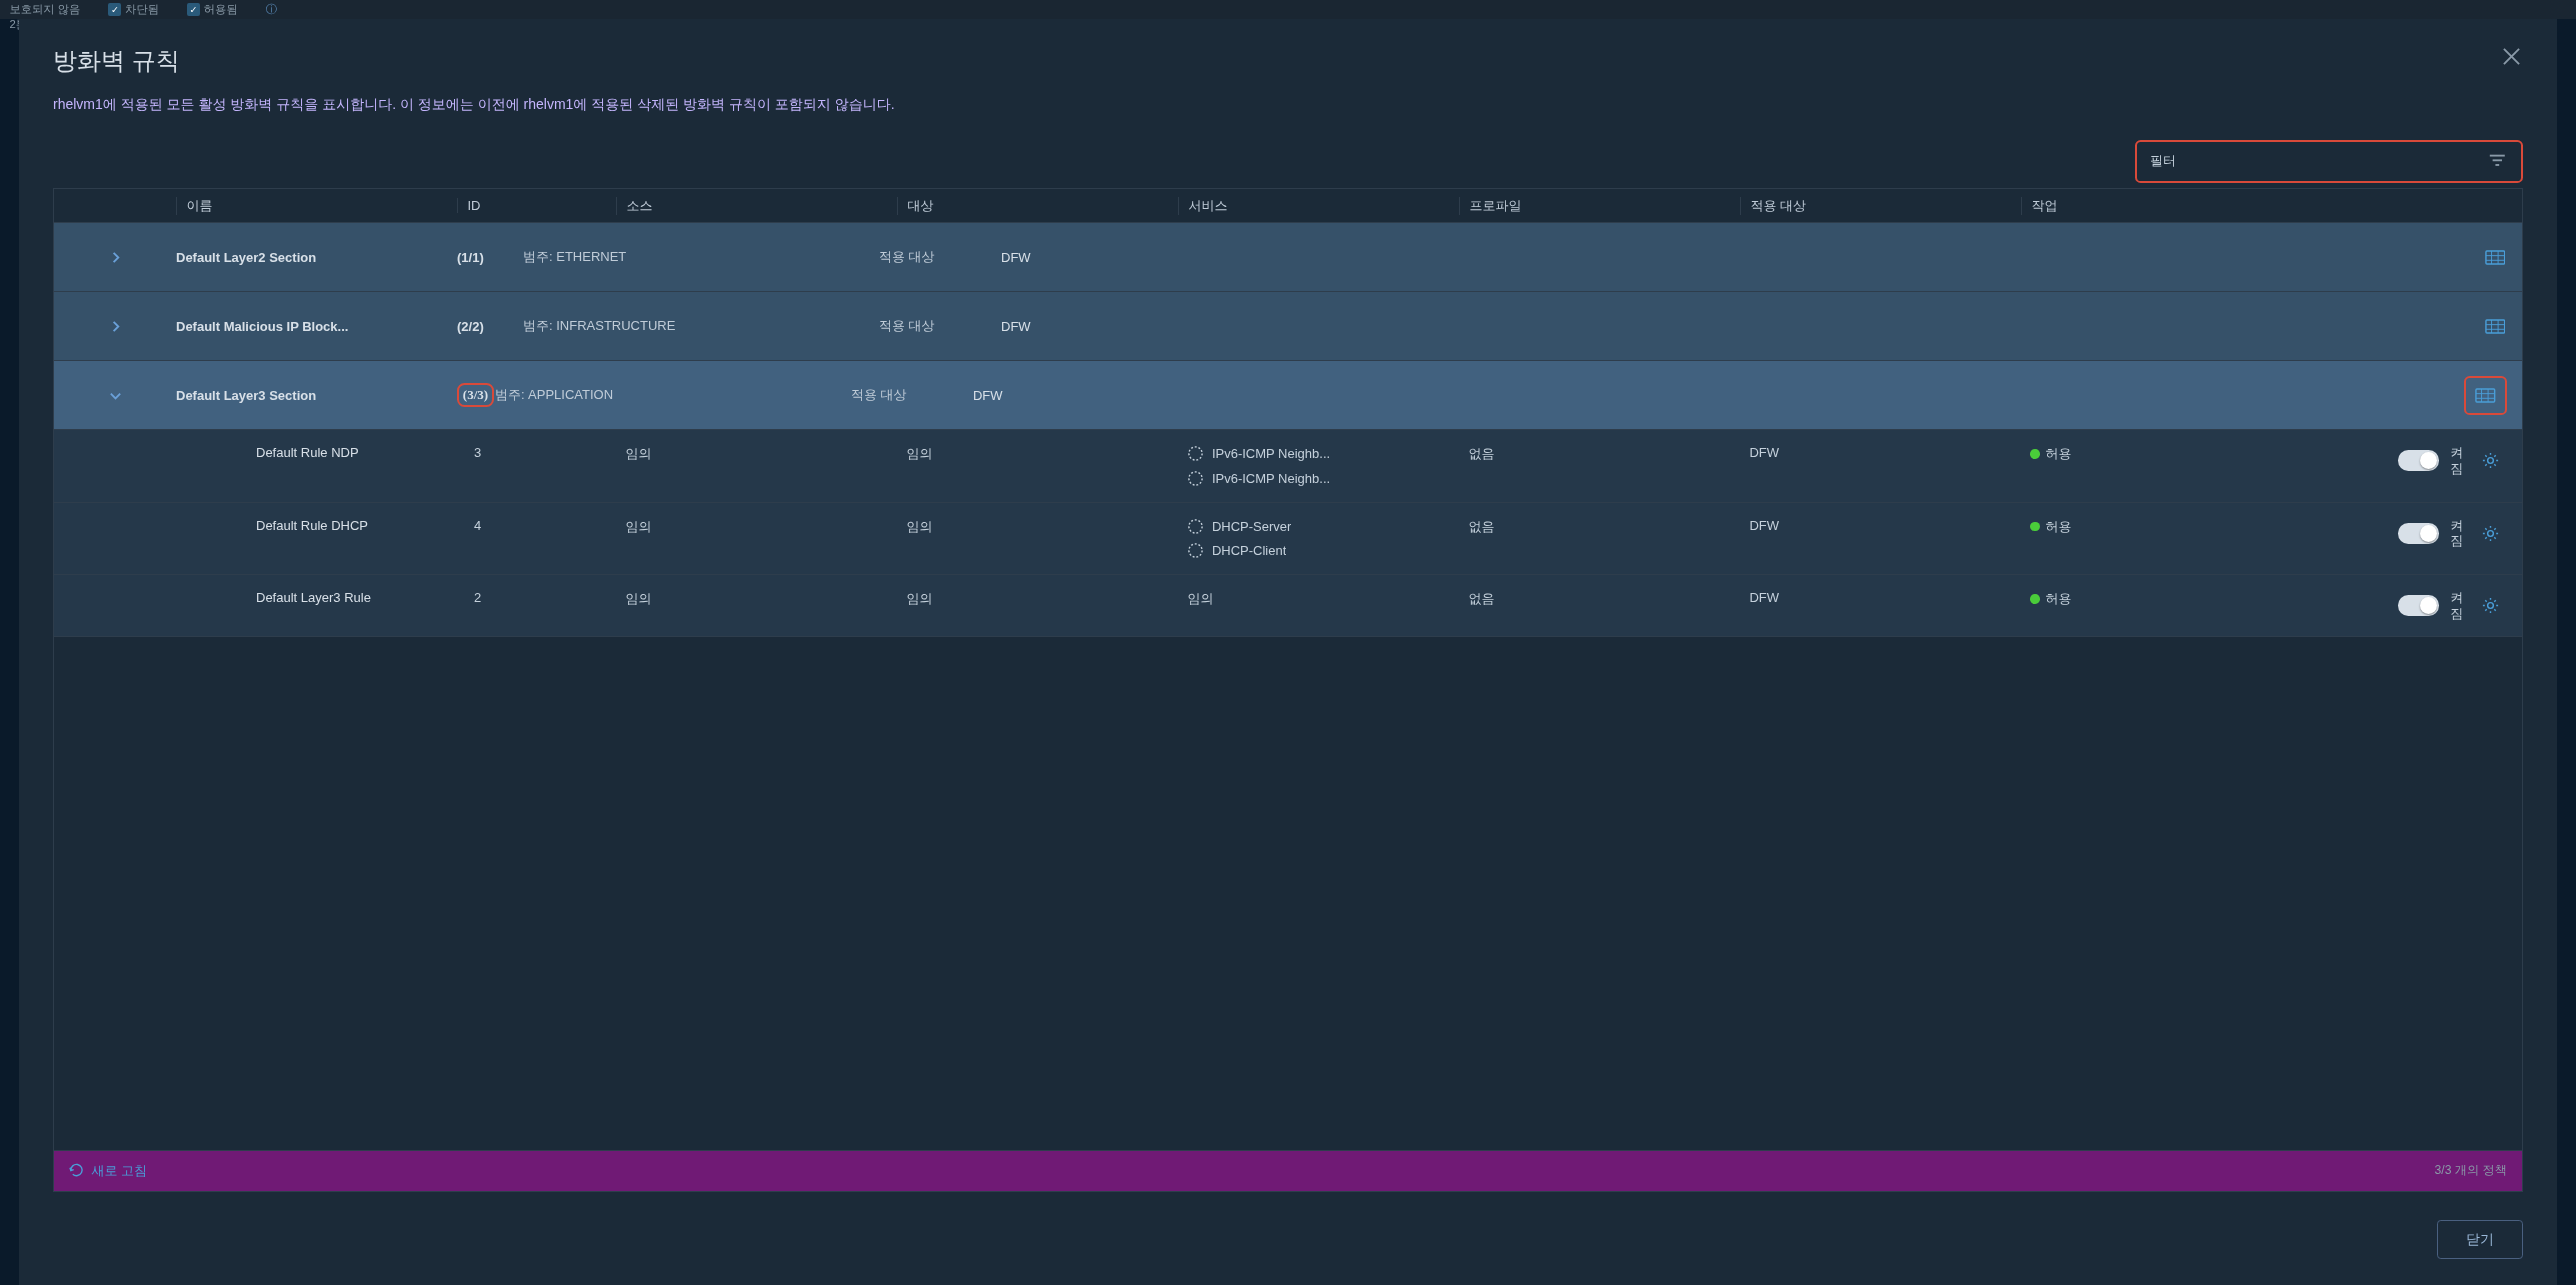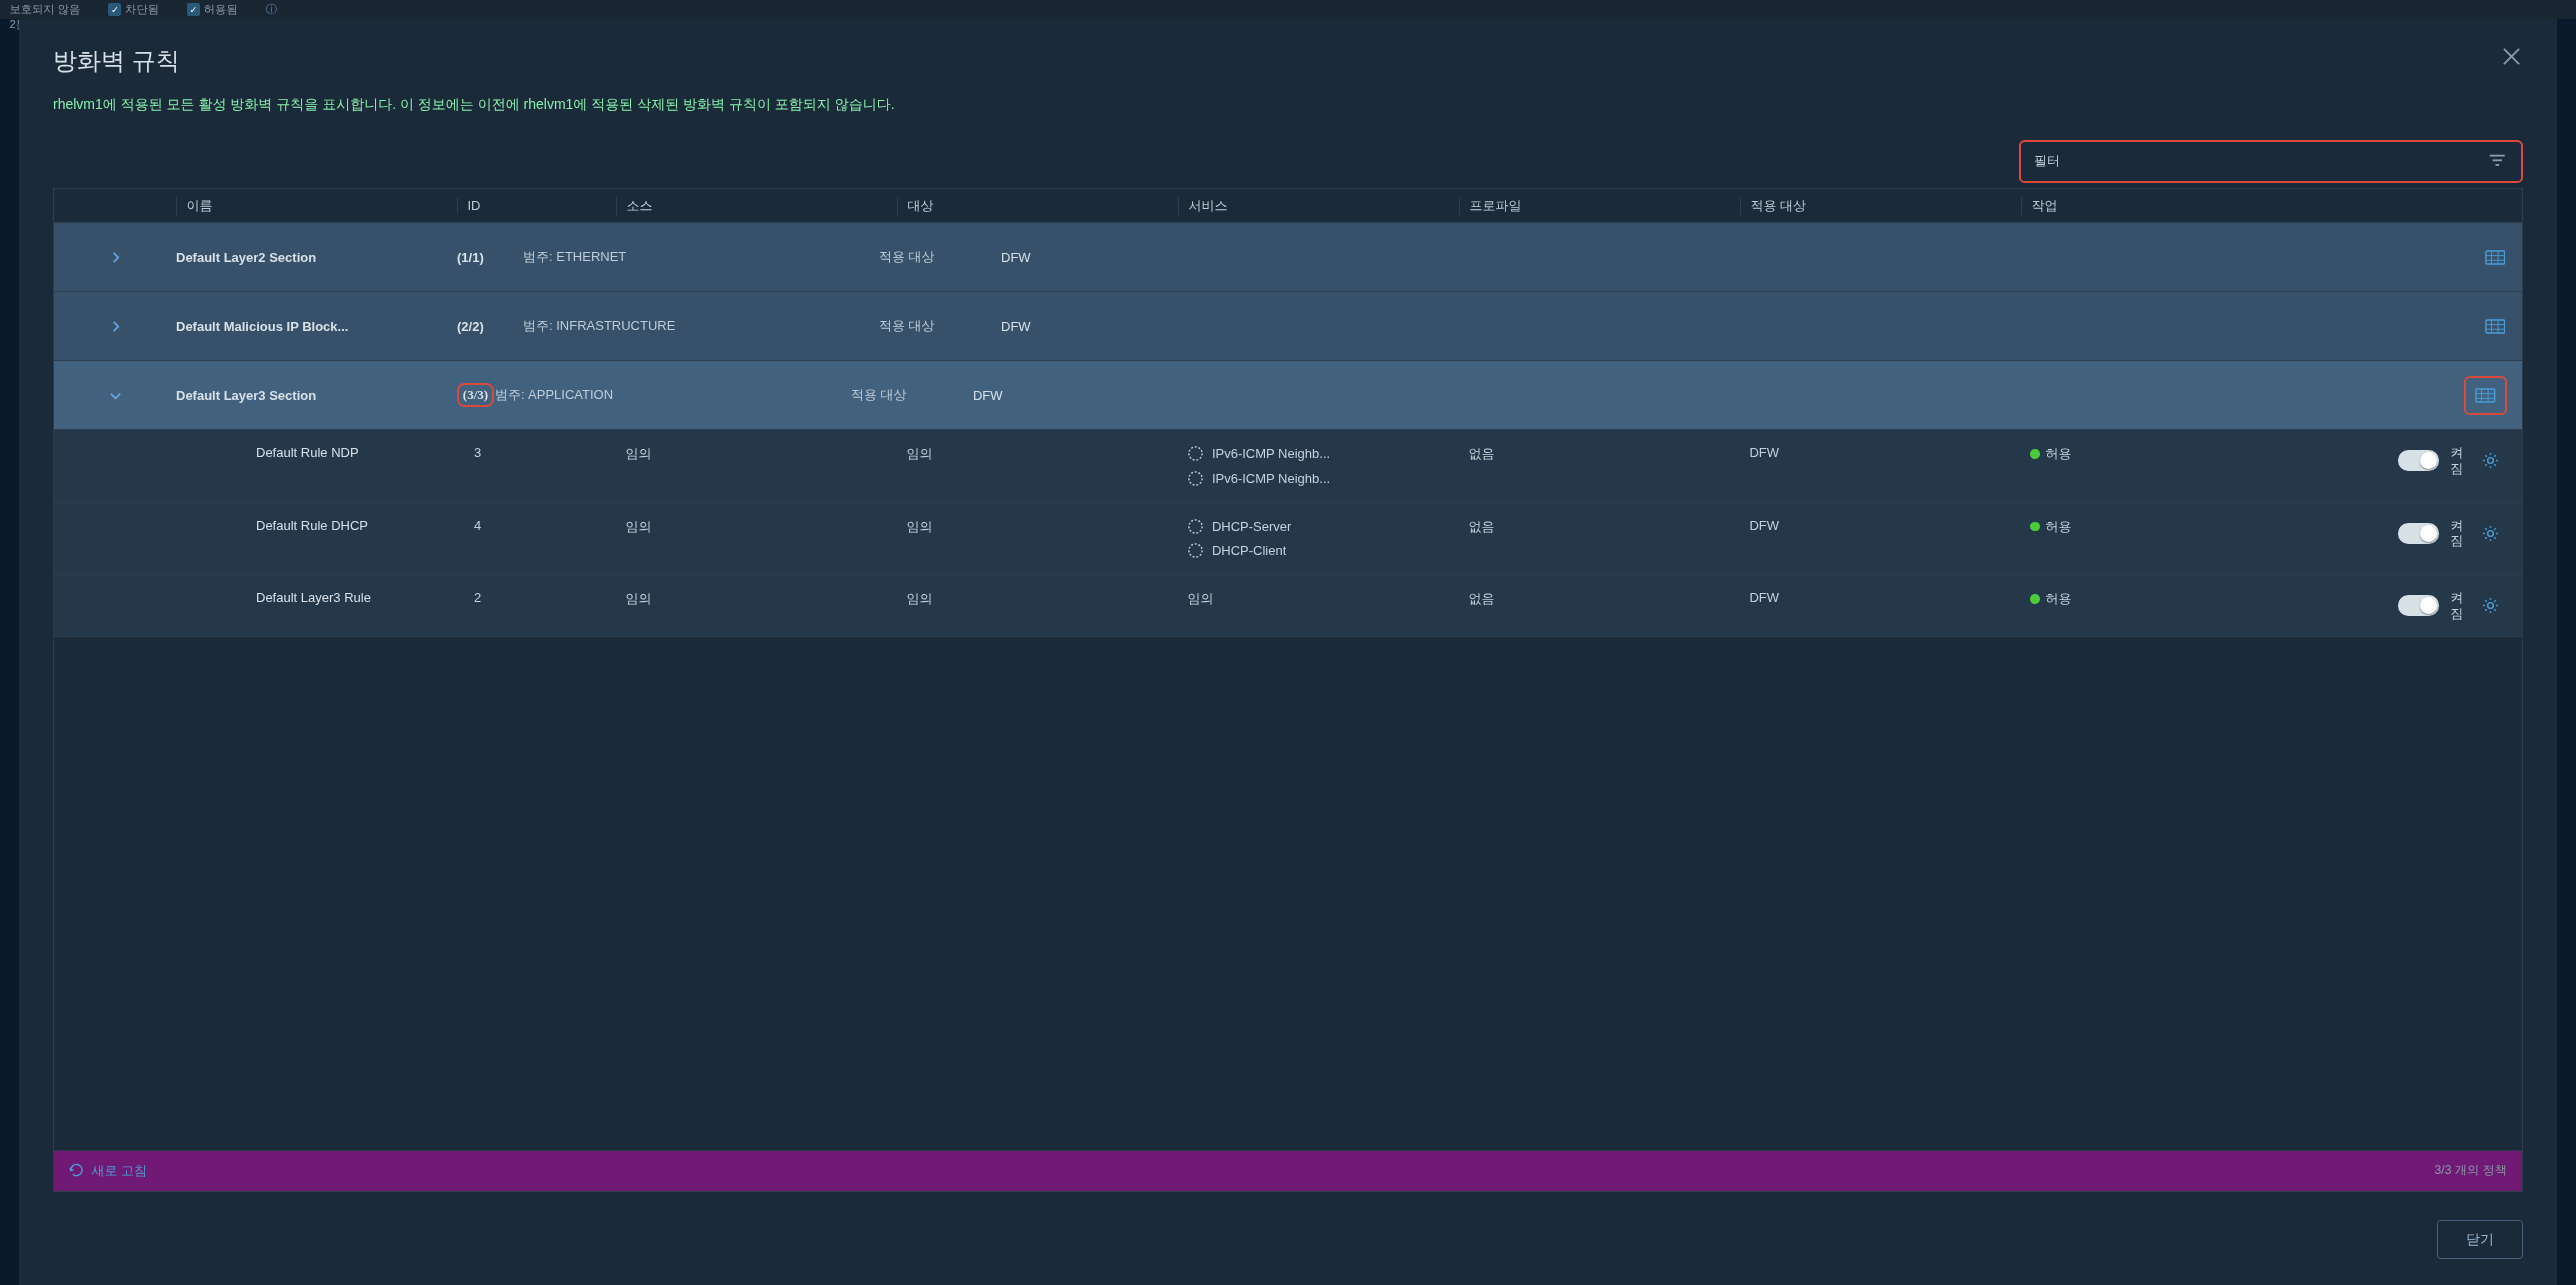--- a/index.html
+++ b/index.html
@@ -61,31 +61,31 @@
 }
 .close-x {
   width: 22.5px; height: 22.5px;
   cursor: pointer;
   display: flex;
   align-items: center;
   justify-content: center;
 }
 .close-x svg { stroke: #8a9aa8; }
 .dialog-desc {
-  color: #86efac;
+  color: #c4b5fd;
   font-size: 14px;
   margin-bottom: 26px;
 }
 .filter-row {
   display: flex;
   justify-content: flex-end;
   margin-bottom: 5.6px;
 }
 .filter-box {
-  width: 504px;
+  width: 388px;
   border: 2.8px solid #d94a3a;
   border-radius: 5.6px;
   background: #1b2a38;
   padding: 7.5px 13px;
   display: flex;
   justify-content: space-between;
   align-items: center;
   cursor: pointer;
 }
 .filter-icon svg { stroke: #8a9aa8; }

